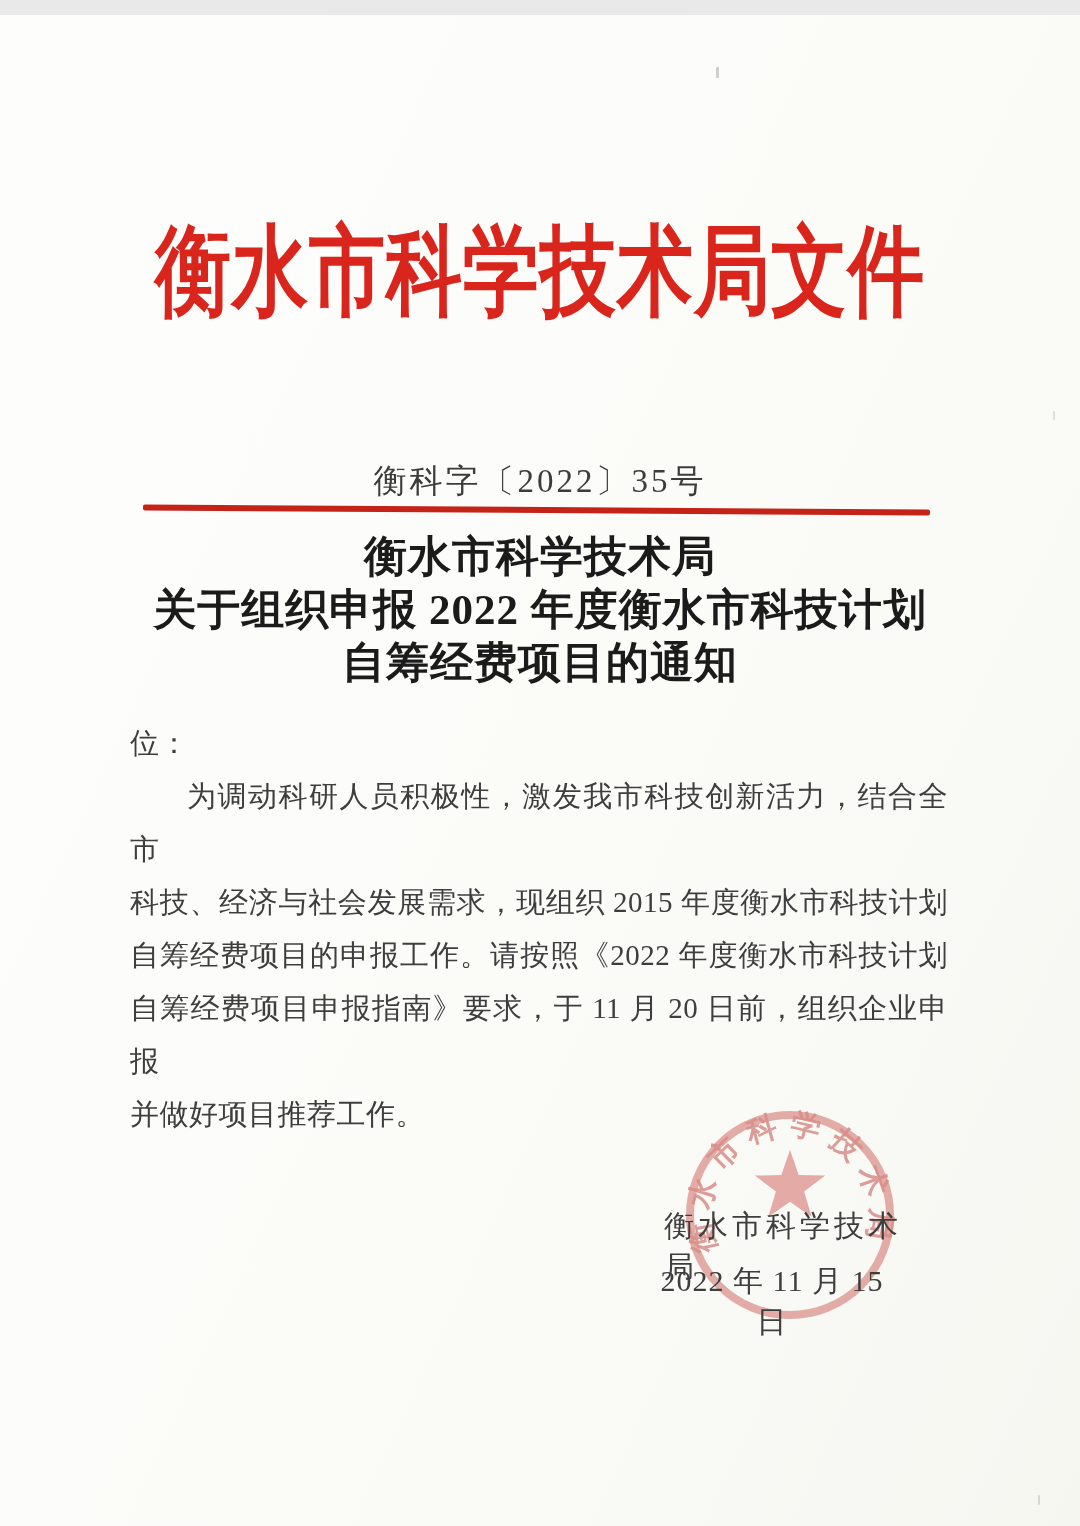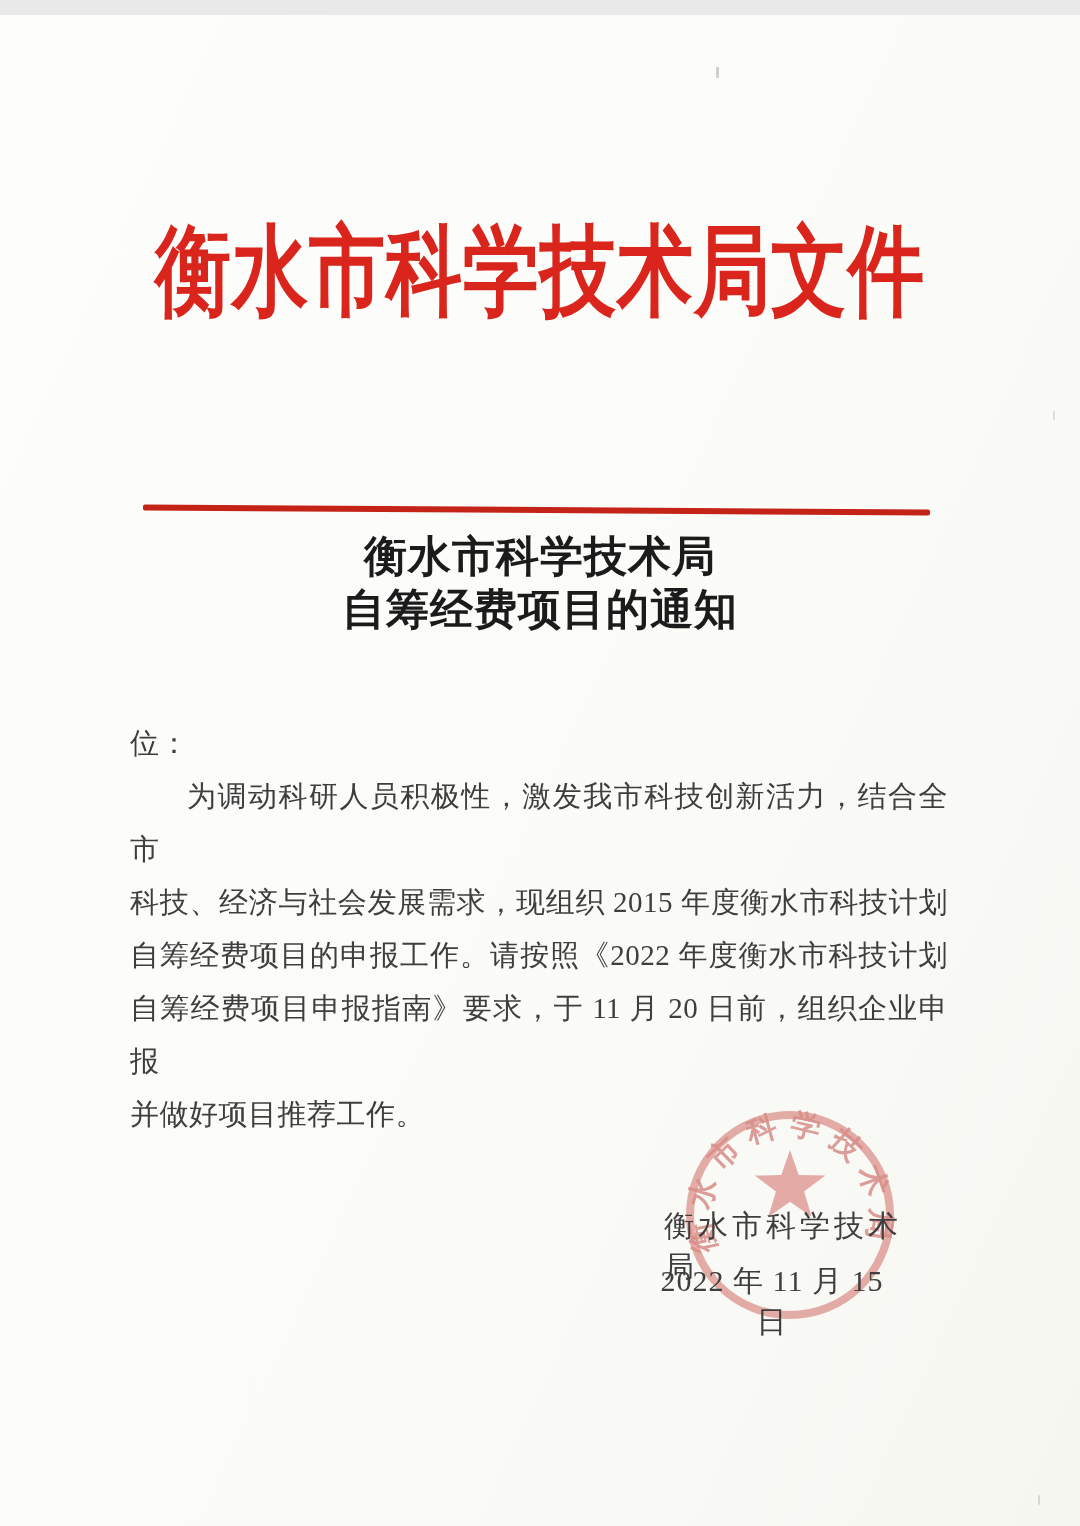--- a/index.html
+++ b/index.html
@@ -61,25 +61,27 @@
   .speck.s2{left:1053px;top:396px;width:2px;height:9px;opacity:.3;}
   .speck.s3{left:1038px;top:1480px;width:2px;height:10px;opacity:.35;}
 </style>
 </head>
 <body>
 
 <div class="page">
 
   <div class="red-header">衡水市科学技术局文件</div>
 
+  <div class="doc-number">衡科字〔2022〕35号</div>
 
   <div class="red-line"></div>
 
   <div class="doc-title">
     <div>衡水市科学技术局</div>
+    <div>关于组织申报 2022 年度衡水市科技计划</div>
     <div>自筹经费项目的通知</div>
   </div>
 
   <div class="doc-body">
     <div class="bline">位：</div>
     <div class="bline j ind">为调动科研人员积极性，激发我市科技创新活力，结合全市</div>
     <div class="bline j">科技、经济与社会发展需求，现组织 2015 年度衡水市科技计划</div>
     <div class="bline j">自筹经费项目的申报工作。请按照《2022 年度衡水市科技计划</div>
     <div class="bline j">自筹经费项目申报指南》要求，于 11 月 20 日前，组织企业申报</div>
     <div class="bline">并做好项目推荐工作。</div>

